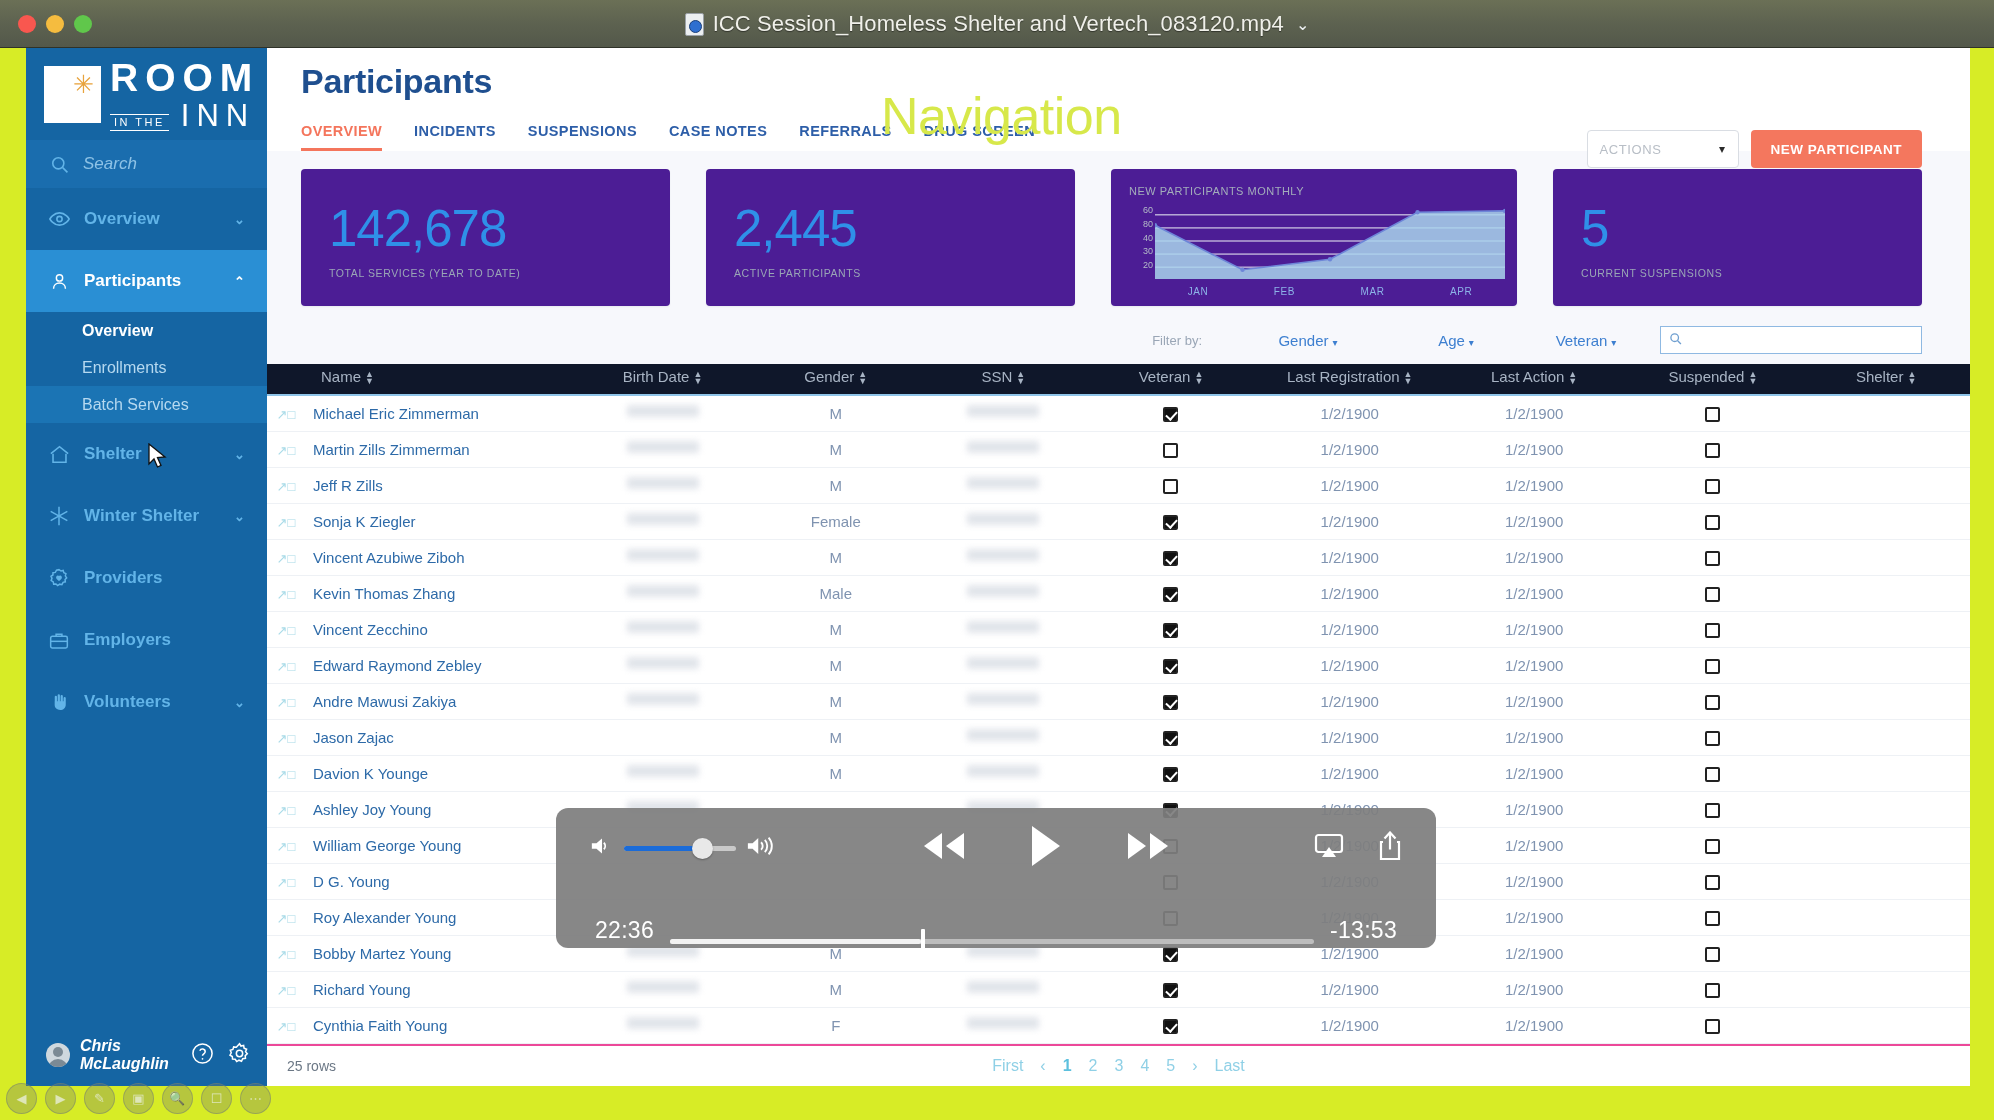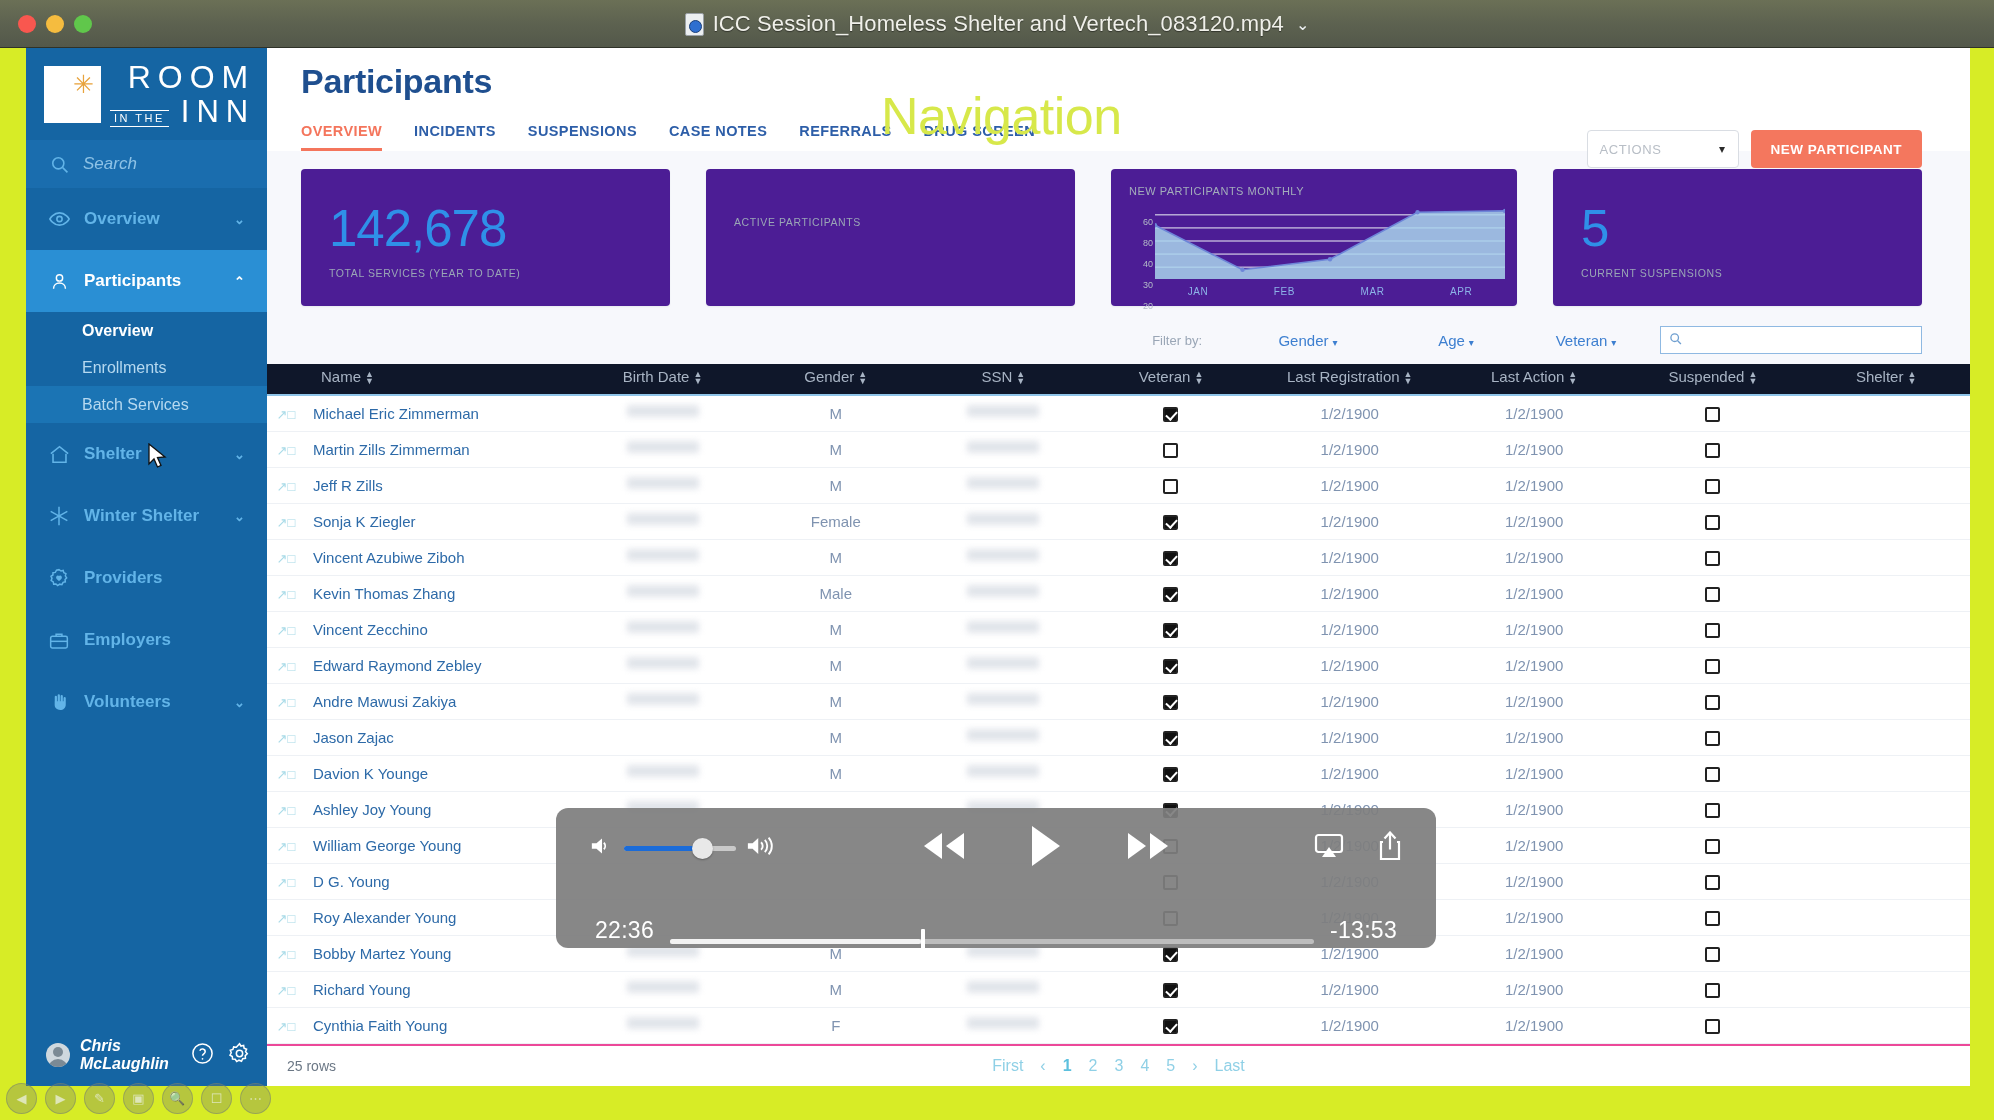--- a/index.html
+++ b/index.html
@@ -61,21 +61,21 @@
   }
   .logo-wrap { height: 92px; display: flex; align-items: center; padding-left: 18px; gap: 9px; }
   .logo-sq {
     width: 57px; height: 57px; background: #fff; position: relative; flex: none;
   }
   .logo-star {
     position: absolute; right: 7px; top: 6px; color: #e8a33d;
     font-size: 25px; line-height: 1;
   }
   .logo-txt { color: #fff; line-height: 1; }
-  .logo-room { font-size: 32px; letter-spacing: 7px; font-weight: 400; text-align: right; }
+  .logo-room { font-size: 39px; letter-spacing: 7px; font-weight: 700; }
   .logo-row2 { display: flex; align-items: flex-end; gap: 12px; margin-top: 3px; }
   .logo-inthe {
     font-size: 11px; letter-spacing: 2.5px; padding: 2px 4px;
     border-top: 1.5px solid #fff; border-bottom: 1.5px solid #fff;
   }
   .logo-inn { font-size: 31px; letter-spacing: 7px; }
 
   .sb-search {
     height: 48px; background: #1a6dae; display: flex; align-items: center;
     gap: 13px; padding-left: 22px;
@@ -157,21 +157,21 @@
   .stat-lbl { color: #9aa6b6; font-size: 10.5px; letter-spacing: .6px; margin-top: 13px; }
   .card.chart { flex: 1.08 1 0; padding: 16px 12px 8px 18px; }
   .chart-title { color: #a3adbb; font-size: 11px; letter-spacing: .5px; }
 
   .spark { position: relative; margin-top: 6px; height: 82px; }
   .spark svg { display: block; }
   .yticks {
     position: absolute; left: 0; top: 3px; width: 24px;
     display: flex; flex-direction: column; justify-content: space-between; height: 64px;
   }
-  .yticks span { color: #b4bcc8; font-size: 9px; text-align: right; line-height: 1; margin-top: 12px; }
+  .yticks span { color: #b4bcc8; font-size: 9px; text-align: right; line-height: 1; }
   .xticks { display: flex; justify-content: space-around; padding-left: 26px; margin-top: 1px; }
   .xticks span { color: #8db4e8; font-size: 10px; letter-spacing: .6px; }
 
   
   .filterbar {
     display: flex; align-items: center; justify-content: flex-end;
     gap: 16px; padding: 20px 48px 10px 0; font-size: 14px;
   }
   .filter-lbl { color: #9aa6b6; font-size: 13px; margin-right: 24px; }
   .filter-dd {
@@ -444,20 +444,21 @@
           <button class="btn-primary">NEW PARTICIPANT</button>
         </div>
       </div>
 
       <div class="cards">
         <div class="card big">
           <div class="stat-num">142,678</div>
           <div class="stat-lbl">TOTAL SERVICES (YEAR TO DATE)</div>
         </div>
         <div class="card big">
+          <div class="stat-num">2,445</div>
           <div class="stat-lbl">ACTIVE PARTICIPANTS</div>
         </div>
 
         <div class="card chart">
           <div class="chart-title">NEW PARTICIPANTS MONTHLY</div>
           <div class="spark">
             <div class="yticks">
               <span>60</span>
               <span>80</span>
               <span>40</span>

